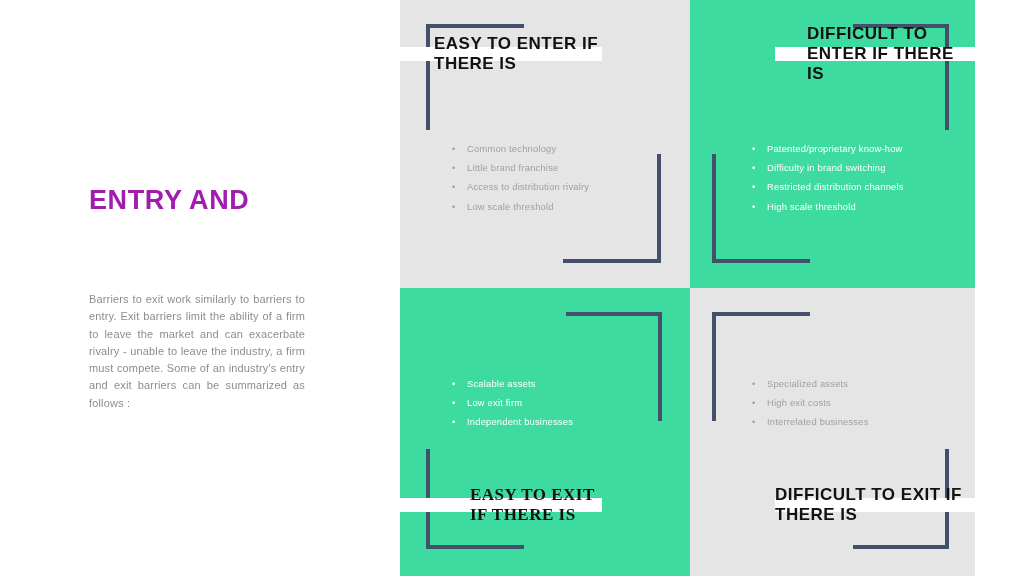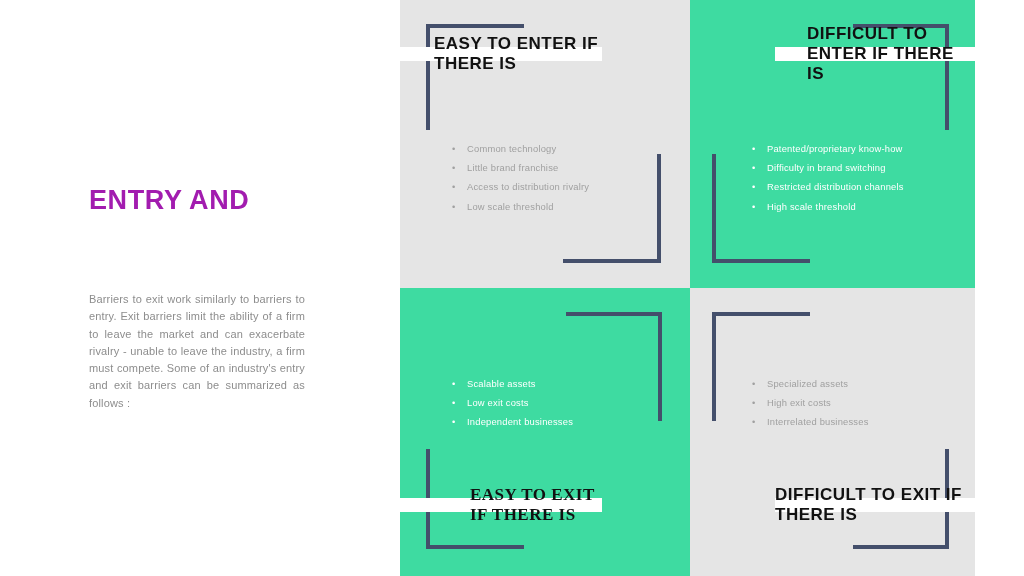--- a/index.html
+++ b/index.html
@@ -159,21 +159,21 @@
 
   <ul class="bullets bul-tr">
     <li><span class="dot">•</span><span>Patented/proprietary know-how</span></li>
     <li><span class="dot">•</span><span>Difficulty in brand switching</span></li>
     <li><span class="dot">•</span><span>Restricted distribution channels</span></li>
     <li><span class="dot">•</span><span>High scale threshold</span></li>
   </ul>
 
   <ul class="bullets bul-bl">
     <li><span class="dot">•</span><span>Scalable assets</span></li>
-    <li><span class="dot">•</span><span>Low exit costs</span></li>
+    <li><span class="dot">•</span><span>Low exit firm</span></li>
     <li><span class="dot">•</span><span>Independent businesses</span></li>
   </ul>
 
   <ul class="bullets bul-br">
     <li><span class="dot">•</span><span>Specialized assets</span></li>
     <li><span class="dot">•</span><span>High exit costs</span></li>
     <li><span class="dot">•</span><span>Interrelated businesses</span></li>
   </ul>
 
   <div class="label-bar lb-enter-easy">EASY TO ENTER IF THERE IS</div>

